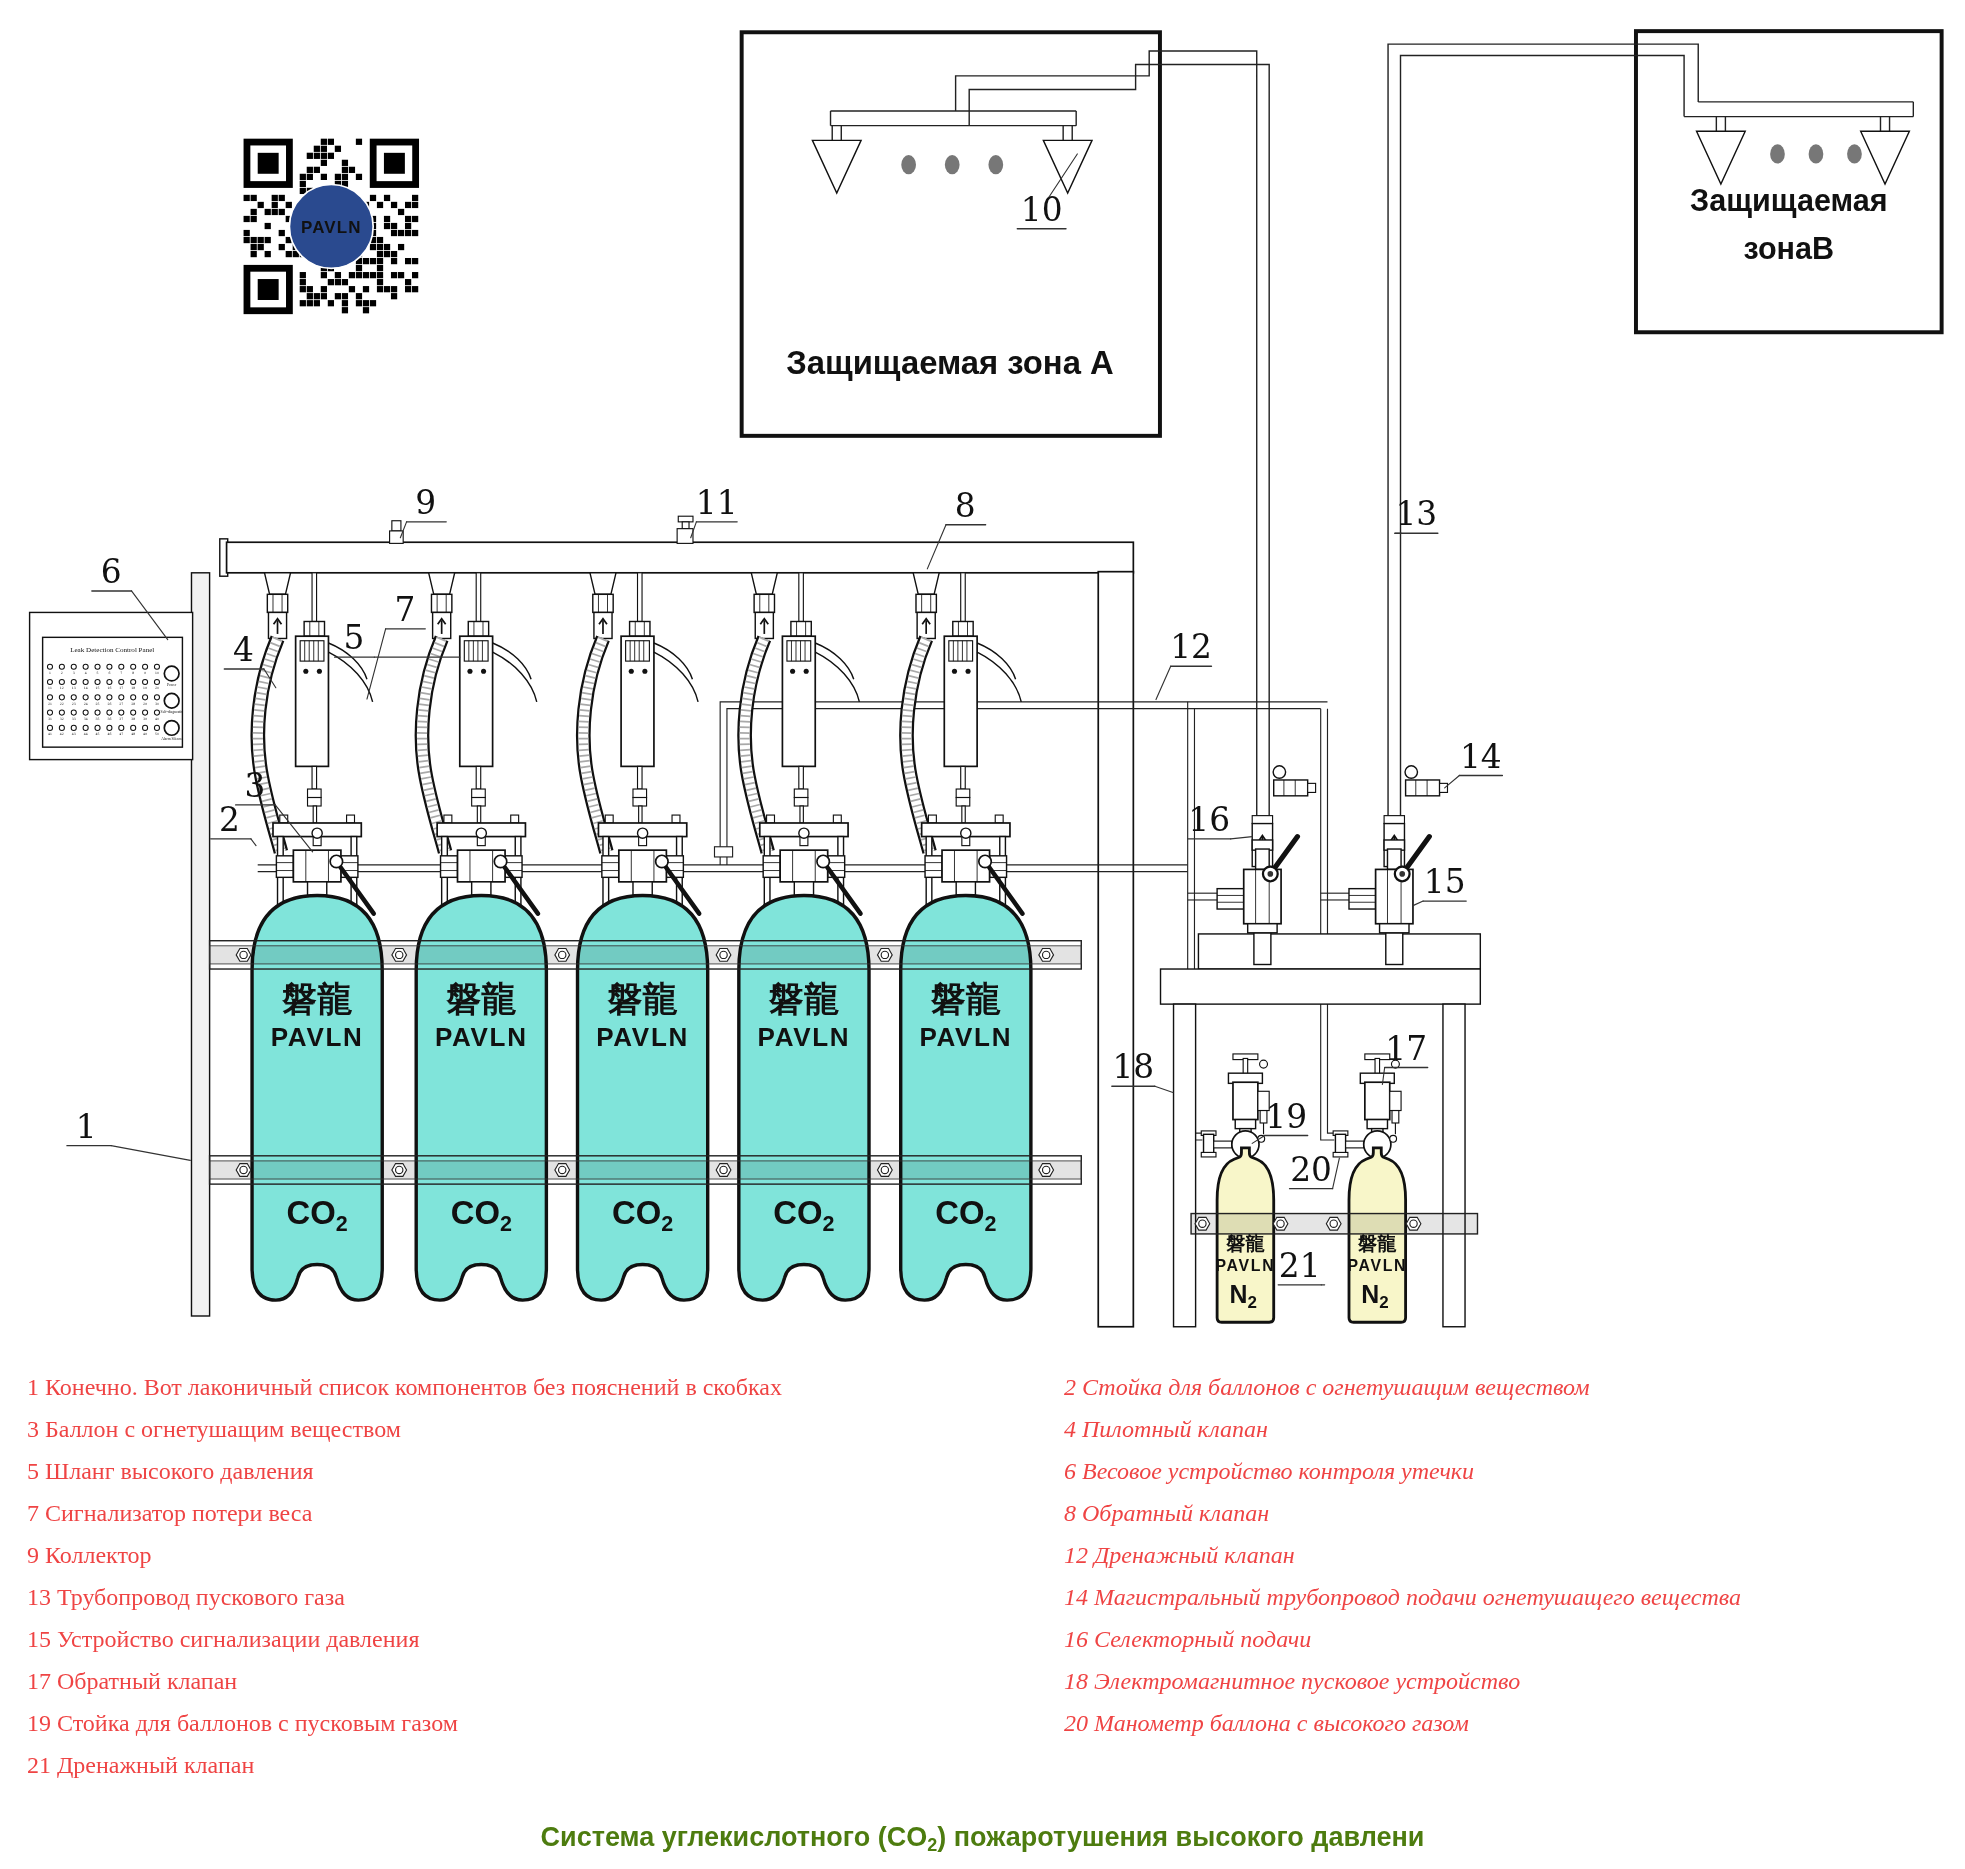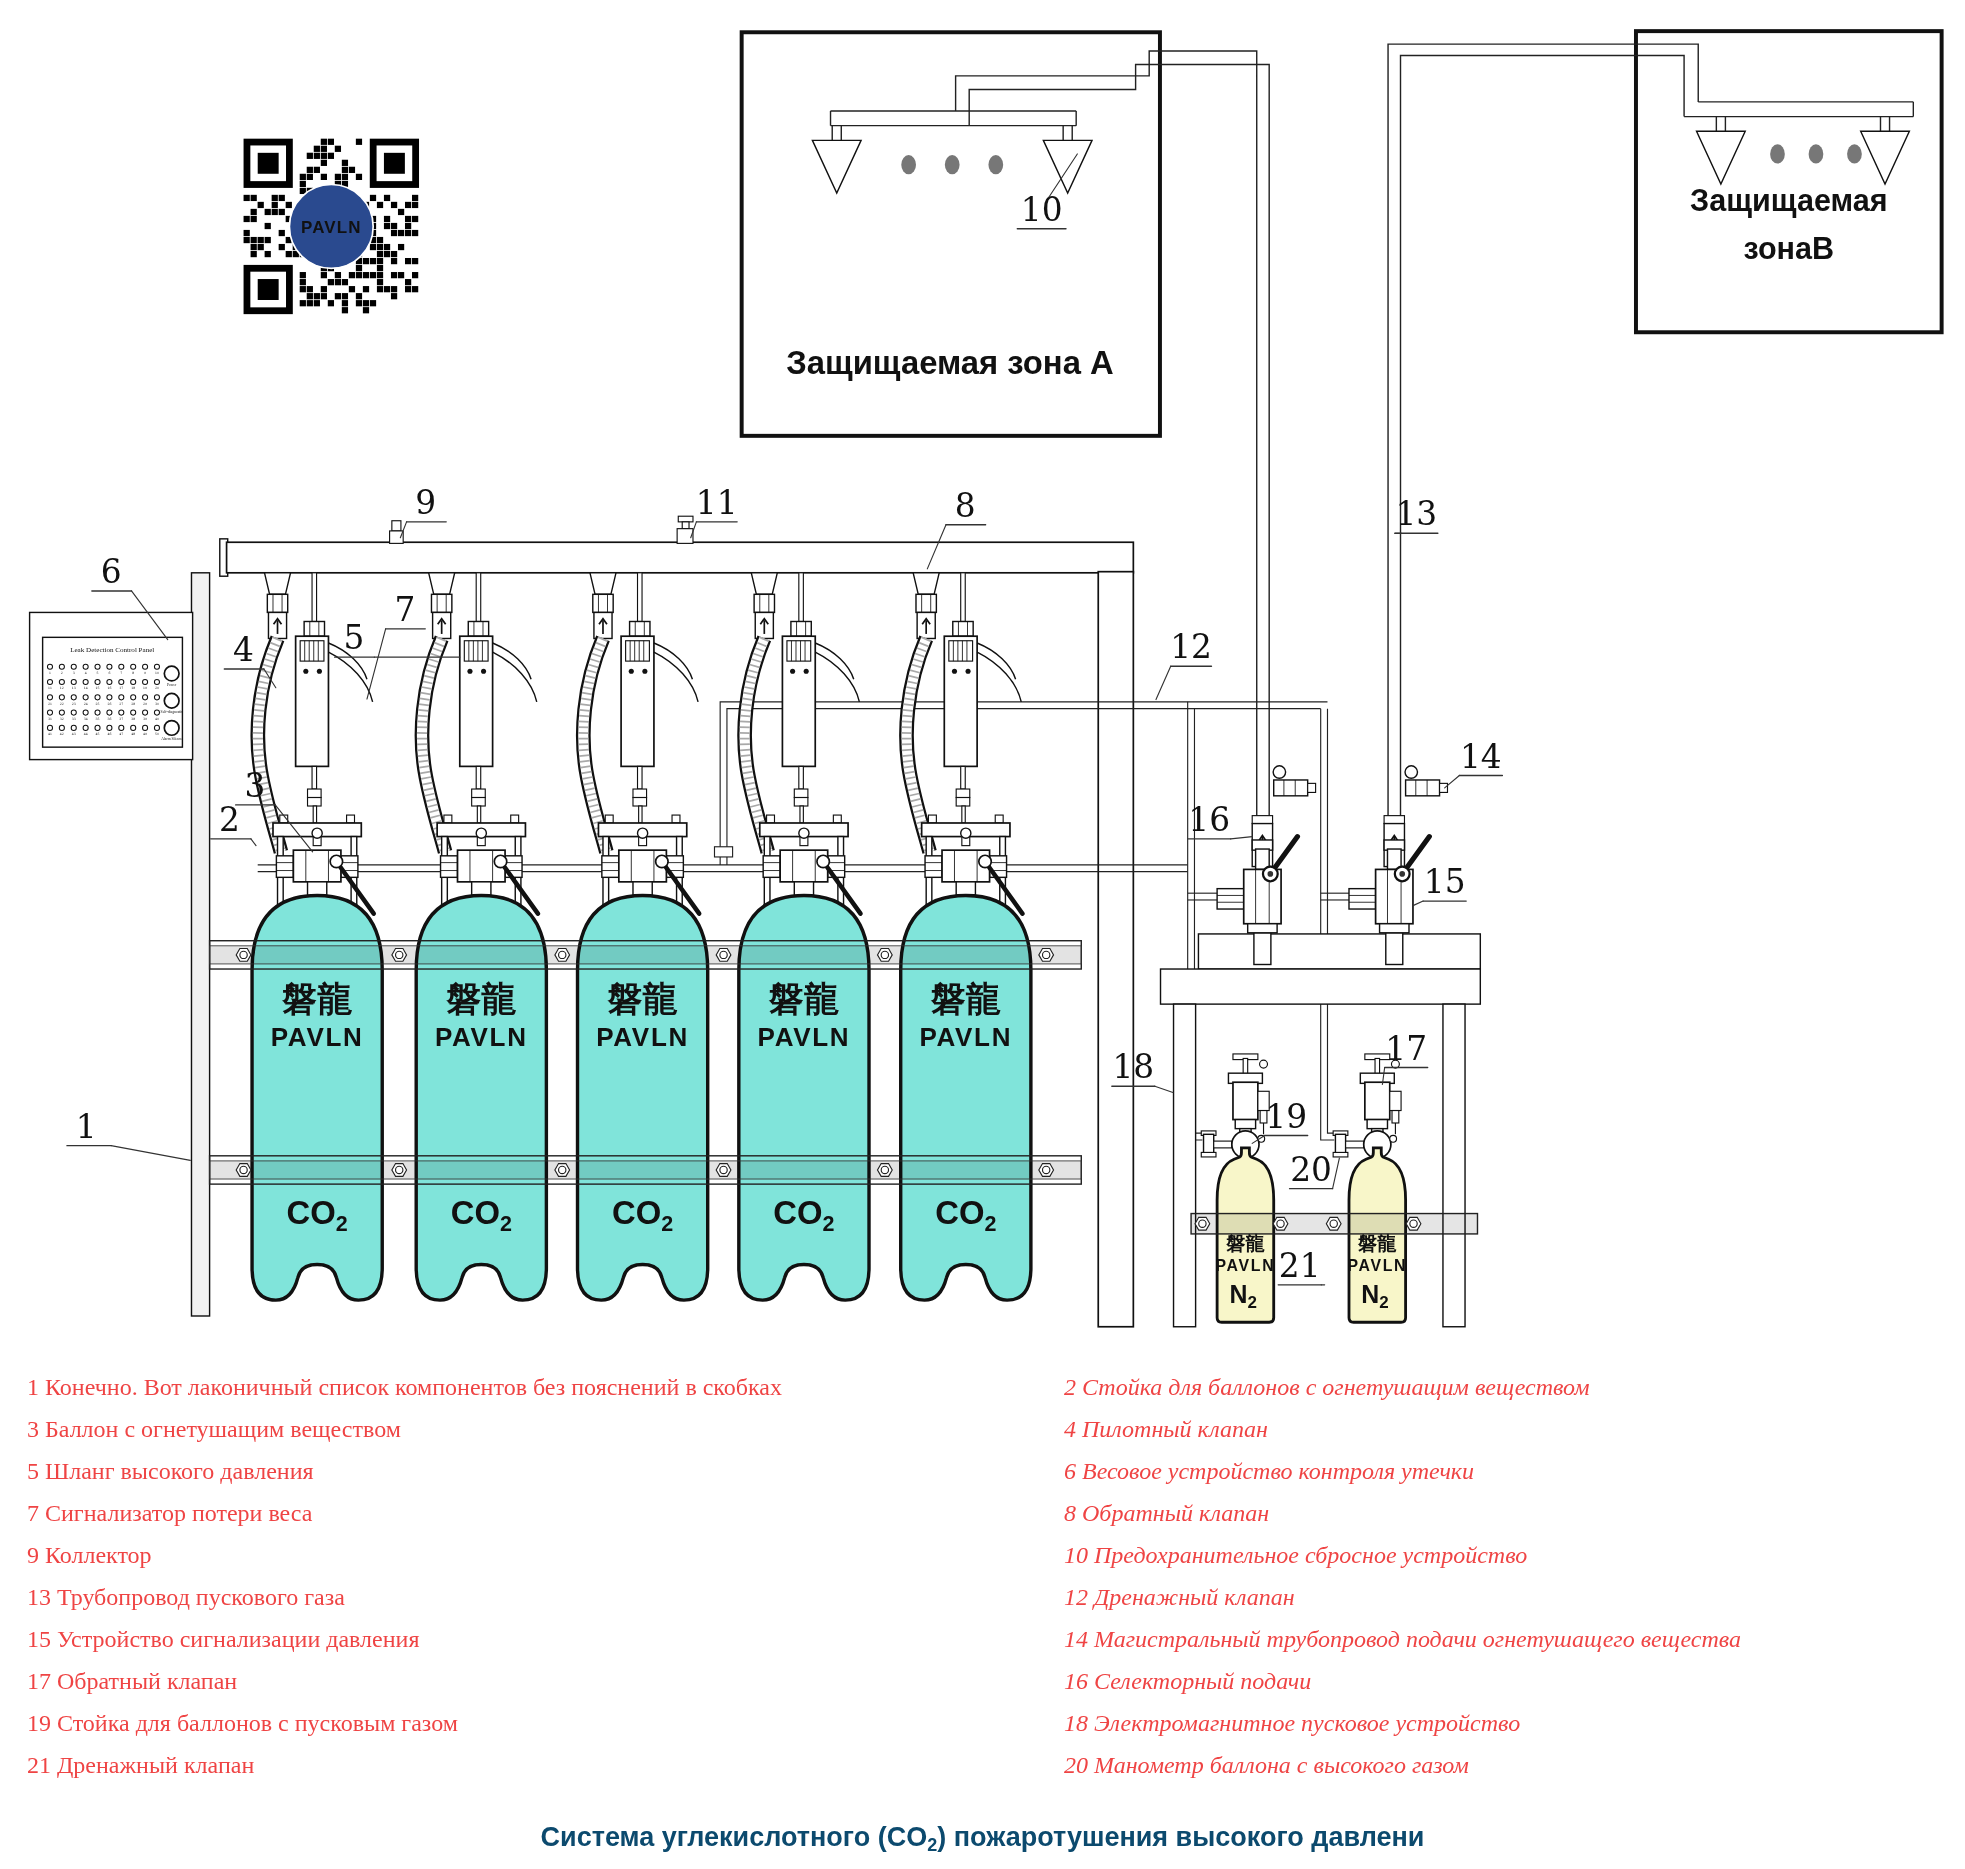--- a/index.html
+++ b/index.html
@@ -10,21 +10,21 @@
   text.callout{font-size:58px;}
   text.zone{font-family:"Liberation Sans",sans-serif;font-weight:bold;}
   text.brand-cn{font-family:"DejaVu Sans",sans-serif;font-weight:bold;}
   text.brand-en{font-family:"Liberation Sans",sans-serif;font-weight:bold;letter-spacing:3px;}
   text.gas{font-family:"Liberation Sans",sans-serif;font-weight:bold;}
   text.panel-small{font-family:"Liberation Serif",serif;}
   .legend-col{position:absolute;top:1366px;color:#ef4444;font-size:24px;line-height:42px;white-space:nowrap;}
   .legend-left{left:27px;}
   .legend-right{left:1064px;font-style:italic;}
   .titlebar{position:absolute;top:1822px;left:0;width:100%;text-align:center;
-            font-family:"Liberation Sans",sans-serif;font-weight:bold;font-size:27px;color:#0c4a6e;}
+            font-family:"Liberation Sans",sans-serif;font-weight:bold;font-size:27px;color:#4d7c0f;}
   .titlebar .sub{font-size:18px;vertical-align:-4.5px;}
 </style>
 </head>
 <body>
 
 <div class="stage">
 <svg width="1965" height="1869" viewBox="0 0 3471 3302">
   <defs>
 
     <g id="nozzle">
@@ -707,21 +707,20 @@
   <div><span>15</span> <span>Устройство сигнализации давления</span></div>
   <div><span>17</span> <span>Обратный клапан</span></div>
   <div><span>19</span> <span>Стойка для баллонов с пусковым газом</span></div>
   <div><span>21</span> <span>Дренажный клапан</span></div>
 </div>
 <div class="legend-col legend-right">
   <div><span>2</span> <span>Стойка для баллонов с огнетушащим веществом</span></div>
   <div><span>4</span> <span>Пилотный клапан</span></div>
   <div><span>6</span> <span>Весовое устройство контроля утечки</span></div>
   <div><span>8</span> <span>Обратный клапан</span></div>
-  <div><span>10</span> <span>Предохранительное сбросное устройство</span></div>
   <div><span>12</span> <span>Дренажный клапан</span></div>
   <div><span>14</span> <span>Магистральный трубопровод подачи огнетушащего вещества</span></div>
   <div><span>16</span> <span>Селекторный подачи</span></div>
   <div><span>18</span> <span>Электромагнитное пусковое устройство</span></div>
   <div><span>20</span> <span>Манометр баллона с высокого газом</span></div>
 </div>
 
 <div class="titlebar">
   <span>Система углекислотного (CO</span><span class="sub">2</span><span>) пожаротушения высокого давлени</span>
 </div>

